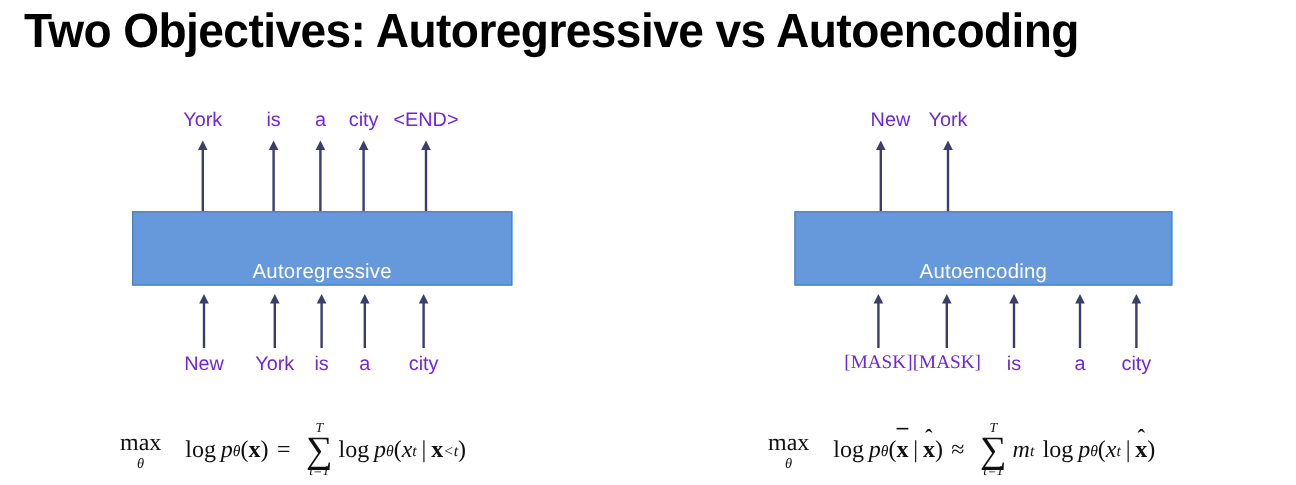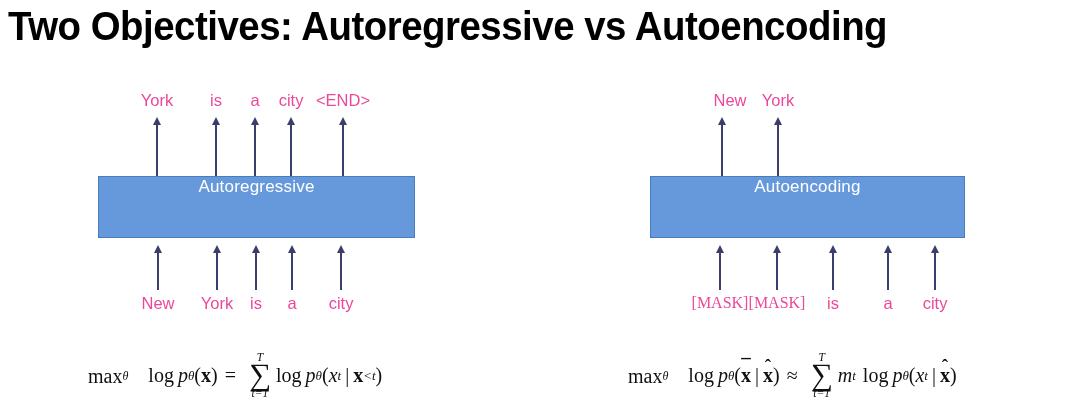--- a/index.html
+++ b/index.html
@@ -3,21 +3,21 @@
 <meta charset="utf-8">
 <style>
   html,body{margin:0;padding:0;}
   body{
     width:1080px;height:404px;
     background:#ffffff;
     font-family:"Liberation Sans", sans-serif;
     overflow:hidden;
     position:relative;
   }
-  #slide{position:absolute;left:0;top:0;width:852px;height:404px;}
+  #slide{position:absolute;left:12px;top:0;width:852px;height:404px;}
 
   
   .title{
     position:absolute;left:8px;top:-2px;width:1064px;height:58px;
     font-family:"Liberation Sans", sans-serif;
     font-weight:bold;
     font-size:40px;
     letter-spacing:-0.5px;
     color:#000000;
     white-space:nowrap;
@@ -26,35 +26,35 @@
     line-height:56px;
   }
 
   
   .blockbox{
     position:absolute;
     height:62px;
     background:#6699DB;
     border:1.5px solid #4a7ebb;
     box-sizing:border-box;
-    display:flex;align-items:flex-start;justify-content:center;
+    display:flex;align-items:flex-end;justify-content:center;
   }
   .blockbox .blocklabel{
     color:#ffffff;
     font-size:17px;
     font-family:"Liberation Sans", sans-serif;
     letter-spacing:0.2px;
     white-space:nowrap;
   }
 
   
   .token{
     position:absolute;
     font-size:16.5px;
-    color:#ec4899;
+    color:#6d28d9;
     font-family:"Liberation Sans", sans-serif;
     white-space:nowrap;
     transform:translateX(-50%);
     line-height:20px;
   }
   .token.small{font-size:16px;font-family:Liberation Serif, serif;}
 
   
   .arrow{
     position:absolute;
@@ -80,21 +80,21 @@
     font-family:"Liberation Serif", serif;
     font-size:20px;
     white-space:nowrap;
     display:flex;
     align-items:center;
   }
   .mathvar{font-style:italic;}
   .mathup{font-style:normal;}
   .bold-x{font-weight:bold;font-style:normal;}
   .maxop{
-    display:inline-flex;align-items:center;
+    display:inline-flex;flex-direction:column;align-items:center;
     line-height:1;margin-right:20px;
   }
   .maxop .mx{font-style:normal;font-size:20px;}
   .maxop .sub{font-style:italic;font-size:12px;margin-top:1px;}
   .bigsum{
     display:inline-flex;flex-direction:column;align-items:center;
     line-height:1;margin:0 5px 0 6px;position:relative;
   }
   .bigsum .top{font-style:italic;font-size:11.5px;margin-bottom:-2px;}
   .bigsum .sig{font-size:31px;line-height:0.86;font-style:normal;}

